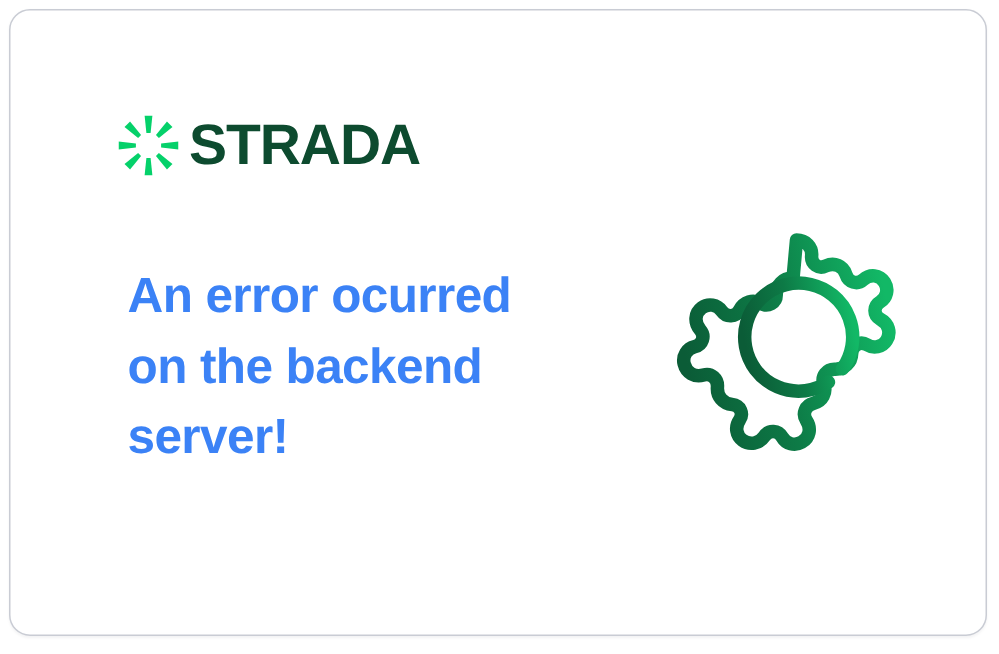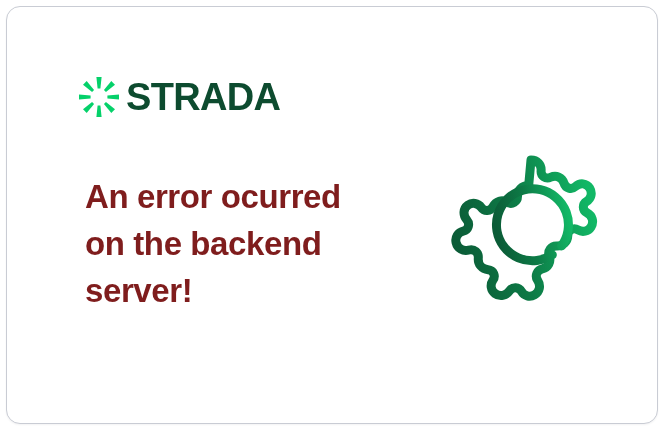--- a/index.html
+++ b/index.html
@@ -57,21 +57,21 @@
   #error-message {
     position: absolute;
     left: 78px;
     top: 166px;
     width: 300px;
     font-family: "Liberation Sans", sans-serif;
     font-size: 33px;
     font-weight: bold;
     line-height: 47px;
     letter-spacing: -0.4px;
-    color: #7f1d1d;
+    color: #3b82f6;
     white-space: pre-line;
   }
 
   
   #gear-illustration {
     position: absolute;
     left: 444px;
     top: 140px;
     width: 160px;
     height: 160px;

